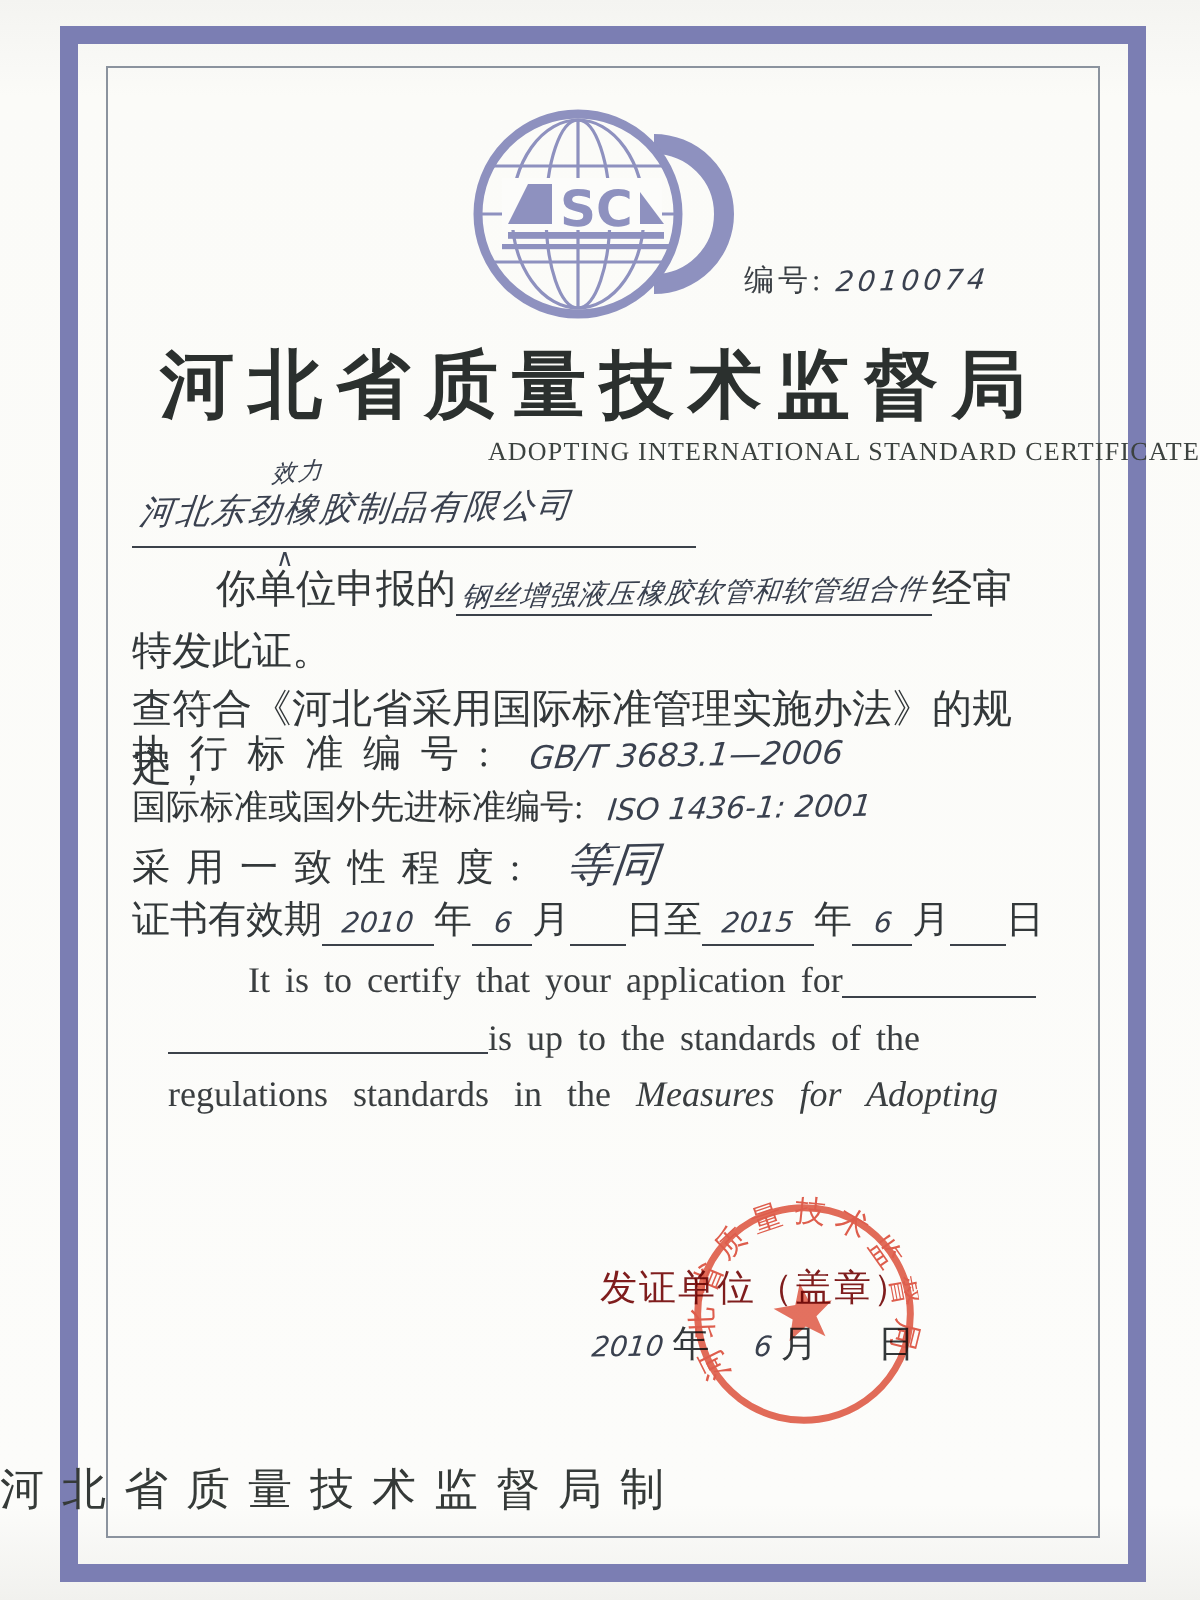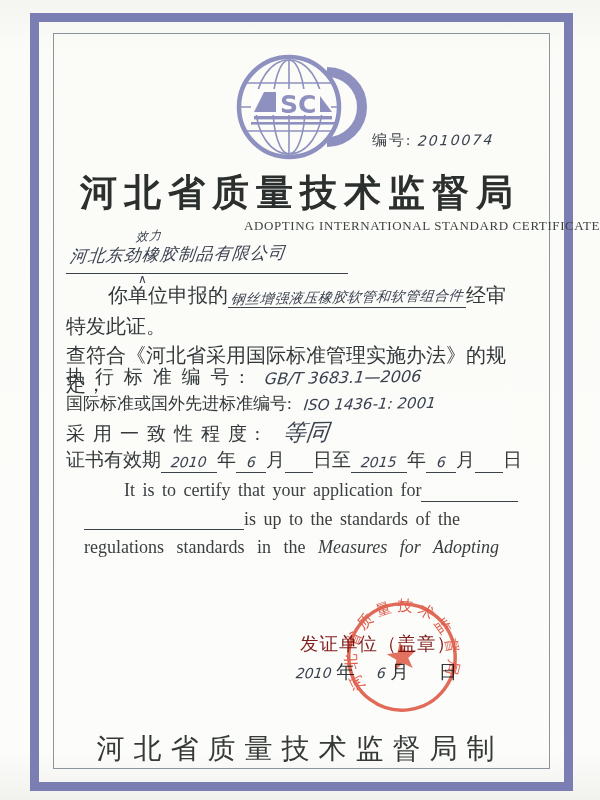--- a/index.html
+++ b/index.html
@@ -70,40 +70,40 @@
     text-align:center;vertical-align:bottom;height:22px;
   }
   .blank .hw{font-size:14px;}
   .b-year{width:56px;}
   .b-month{width:30px;}
   .b-day{width:28px;}
   .english{
     position:absolute;left:84px;width:434px;top:476px;
     font-size:18px;line-height:28.5px;color:#3a3e40;word-spacing:3px;
   }
-  .eline{display:flex;align-items:center;}
+  .eline{display:flex;align-items:flex-start;}
   .eline .fill{
     flex:1;border-bottom:1.4px solid #3c424a;height:1.2em;
   }
   .eline .u2{width:160px;border-bottom:1.4px solid #3c424a;height:1.2em;}
   .e-ind{width:40px;flex:0 0 40px;}
   .ital{font-style:italic;}
   .l3{word-spacing:8px;}
   .issuer-label{position:absolute;left:300px;top:631px;font-size:18.5px;letter-spacing:1px;color:#7f1d1d;}
   .issuer-date{position:absolute;left:296px;top:659px;font-size:18.5px;color:#33383a;white-space:nowrap;}
   .issuer-date .hw{font-size:14px;}
   .issuer-date .sp{display:inline-block;width:22px;}
   .issuer-date .sp2{display:inline-block;width:30px;}
   .seal{
     position:absolute;left:344px;top:599px;width:116px;height:116px;
     mix-blend-mode:multiply;opacity:0.93;transform:rotate(-8deg);
   }
   .footer{
-    position:absolute;left:0;right:0;top:730px;text-align:center;
-    font-size:28px;letter-spacing:9px;color:#353a38;font-weight:500;white-space:nowrap;
+    position:absolute;left:0;right:0;top:730px;text-align:left;
+    font-size:22px;letter-spacing:9px;color:#353a38;font-weight:500;white-space:nowrap;
   }
 </style>
 </head>
 <body>
 
 <div class="paper">
 
   <div class="border-thick"></div>
   <div class="border-thin"></div>
 

